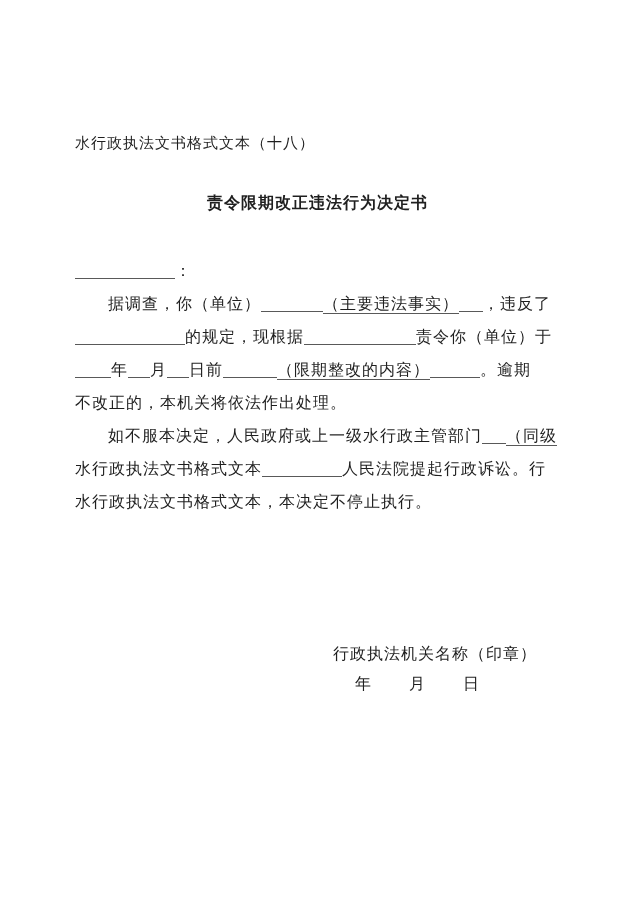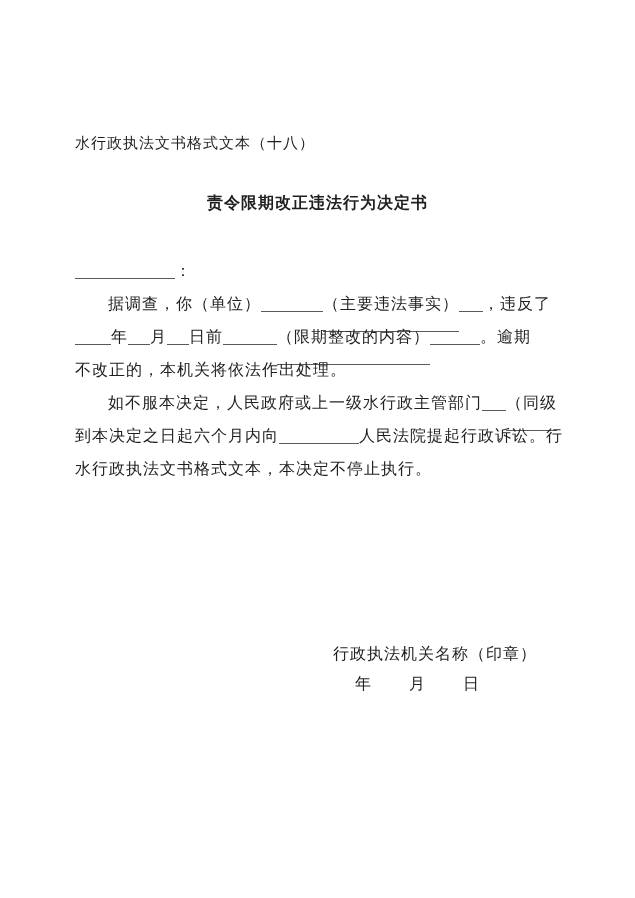--- a/index.html
+++ b/index.html
@@ -34,21 +34,21 @@
   }
   .line.indent{padding-left:33px;}
   .blank{
     display:inline-block;
     border-bottom:1.5px solid #595959;
     height:14px;
     margin-bottom:-3px;
   }
   .hint{
     border-bottom:1.5px solid #595959;
-    padding-bottom:19px;
+    padding-bottom:1px;
   }
   .signature-agency{
     position:absolute;left:333px;top:644px;
     font-size:16px;line-height:20px;letter-spacing:1px;
   }
   .signature-date{
     position:absolute;left:355px;top:674px;
     font-size:16px;line-height:20px;letter-spacing:2px;
   }
 </style>
@@ -58,24 +58,25 @@
 <div class="page">
 
   <div class="header-note">水行政执法文书格式文本（十八）</div>
 
   <div class="doc-title">责令限期改正违法行为决定书</div>
 
 
   <div class="body-text">
       <div class="line"><span class="blank" style="width: 100px;"></span><span class="run">：</span></div>
       <div class="line indent"><span class="run">据调查，你（单位）</span><span class="blank" style="width: 62px;"></span><span class="hint">（主要违法事实）</span><span class="blank" style="width: 24px;"></span><span class="run">，违反了</span></div>
+      <div class="line"><span class="blank" style="width: 110px;"></span><span class="run">的规定，现根据</span><span class="blank" style="width: 112px;"></span><span class="run">责令你（单位）于</span></div>
       <div class="line"><span class="blank" style="width: 36px;"></span><span class="run">年</span><span class="blank" style="width: 22px;"></span><span class="run">月</span><span class="blank" style="width: 22px;"></span><span class="run">日前</span><span class="blank" style="width: 54px;"></span><span class="hint">（限期整改的内容）</span><span class="blank" style="width: 50px;"></span><span class="run">。逾期</span></div>
       <div class="line"><span class="run">不改正的，本机关将依法作出处理。</span></div>
       <div class="line indent"><span class="run">如不服本决定，人民政府或上一级水行政主管部门</span><span class="blank" style="width: 24px;"></span><span class="hint">（同级</span></div>
-      <div class="line"><span class="run">到本决定之日起六个月内向</span><span class="blank" style="width: 80px;"></span><span class="run">人民法院提起行政诉讼。行</span></div>
+      <div class="line"><span class="run">水行政执法文书格式文本</span><span class="blank" style="width: 80px;"></span><span class="run">人民法院提起行政诉讼。行</span></div>
       <div class="line"><span class="run">水行政执法文书格式文本，本决定不停止执行。</span></div>
     </div>
 
   <div class="signature-agency">行政执法机关名称（印章）</div>
 
   <div class="signature-date">年　　月　　日</div>
 
 </div>
 
 </body></html>

